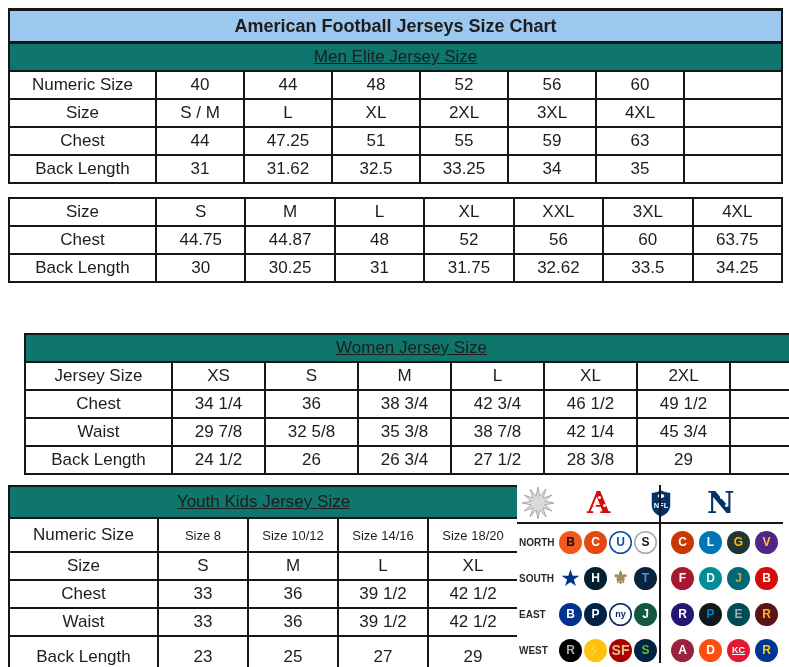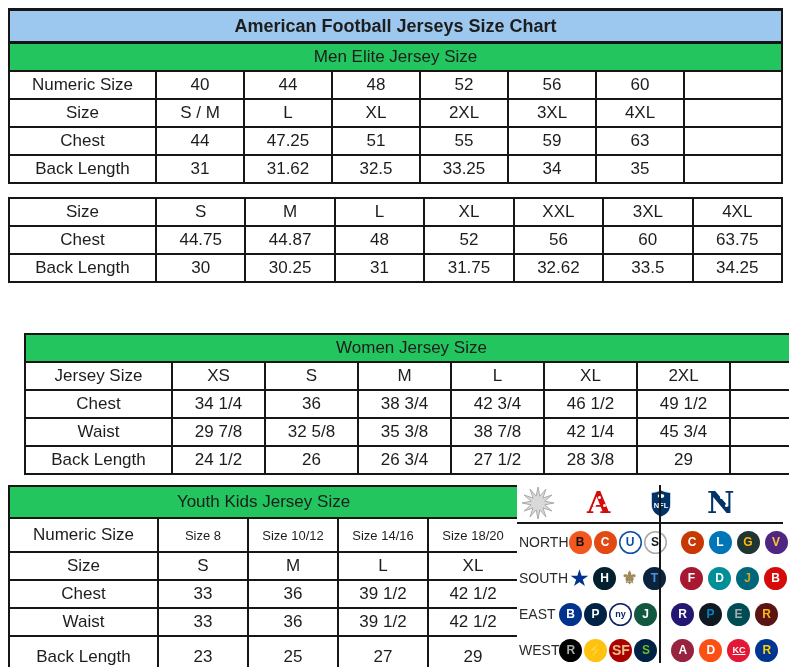--- a/index.html
+++ b/index.html
@@ -4,21 +4,21 @@
 <style>
   html,body{margin:0;padding:0;background:#ffffff;}
   .screen{position:relative;width:789px;height:667px;background:#ffffff;overflow:hidden;
           font-family:"Liberation Sans", sans-serif;color:#1d1d1d;}
   table.size-table{position:absolute;border-collapse:collapse;table-layout:fixed;
           background:#ffffff;}
   table.size-table td{border:2px solid #161616;text-align:center;vertical-align:middle;
           font-size:17px;color:#1d1d1d;padding:0;overflow:hidden;white-space:nowrap;}
   tr.bar td{background:#9CC8EF;font-weight:bold;font-size:18px;height:30px;
           border-top:3px solid #161616;border-bottom:3px solid #161616;}
-  tr.sec td{background:#22c55e;height:26px;}
+  tr.sec td{background:#0f766e;text-decoration:underline;height:26px;}
   tr.t-row td{height:26px;}
   #t1{left:8px;top:8px;width:775px;}
   #t2{left:8px;top:197px;width:775px;}
   #t3{left:24px;top:333px;width:775px;}
   #t4{left:8px;top:485px;width:509px;}
   #t4 tr.sec td{height:30px;}
   #t4 tr.r-num td{height:32px;}
   #t4 tr.r-num td:not(.lbl){font-size:13px;}
   #t4 tr.r-back td{height:40px;}
   col.c-label{width:147px;}
@@ -35,21 +35,21 @@
   .conf-letter{position:absolute;top:-1px;font-family:"DejaVu Serif", serif;font-weight:bold;
           font-size:30px;line-height:37px;}
   .conf-letter::after{content:"";position:absolute;left:50%;top:12px;width:3px;height:3px;
           margin-left:-1px;border-radius:50%;background:#fff;
           box-shadow:-5px 8px 0 #fff,5px 8px 0 #fff;}
   .afc-letter{left:70px;}
   .nfc-letter{left:190px;}
   .nfl-shield{position:absolute;left:131px;top:4px;background:#fff;padding:0 2px;}
   .lp-rows{position:relative;}
   .logo-row{display:flex;align-items:center;height:36px;}
-  .row-label{flex:0 0 40px;font-size:14px;font-weight:normal;color:#2a2a2a;padding-left:2px;}
+  .row-label{flex:0 0 40px;font-size:10px;font-weight:bold;color:#2a2a2a;padding-left:2px;}
   .logo-group{display:flex;align-items:center;}
   .logo-group.afc{flex:0 0 100px;gap:2px;}
   .logo-group.nfc{margin-left:12px;gap:5px;}
   .logo{width:23px;height:23px;border-radius:50%;display:flex;align-items:center;
           justify-content:center;font-weight:bold;line-height:1;flex:0 0 23px;}
 </style>
 </head>
 <body>
 
 <div class="screen">

